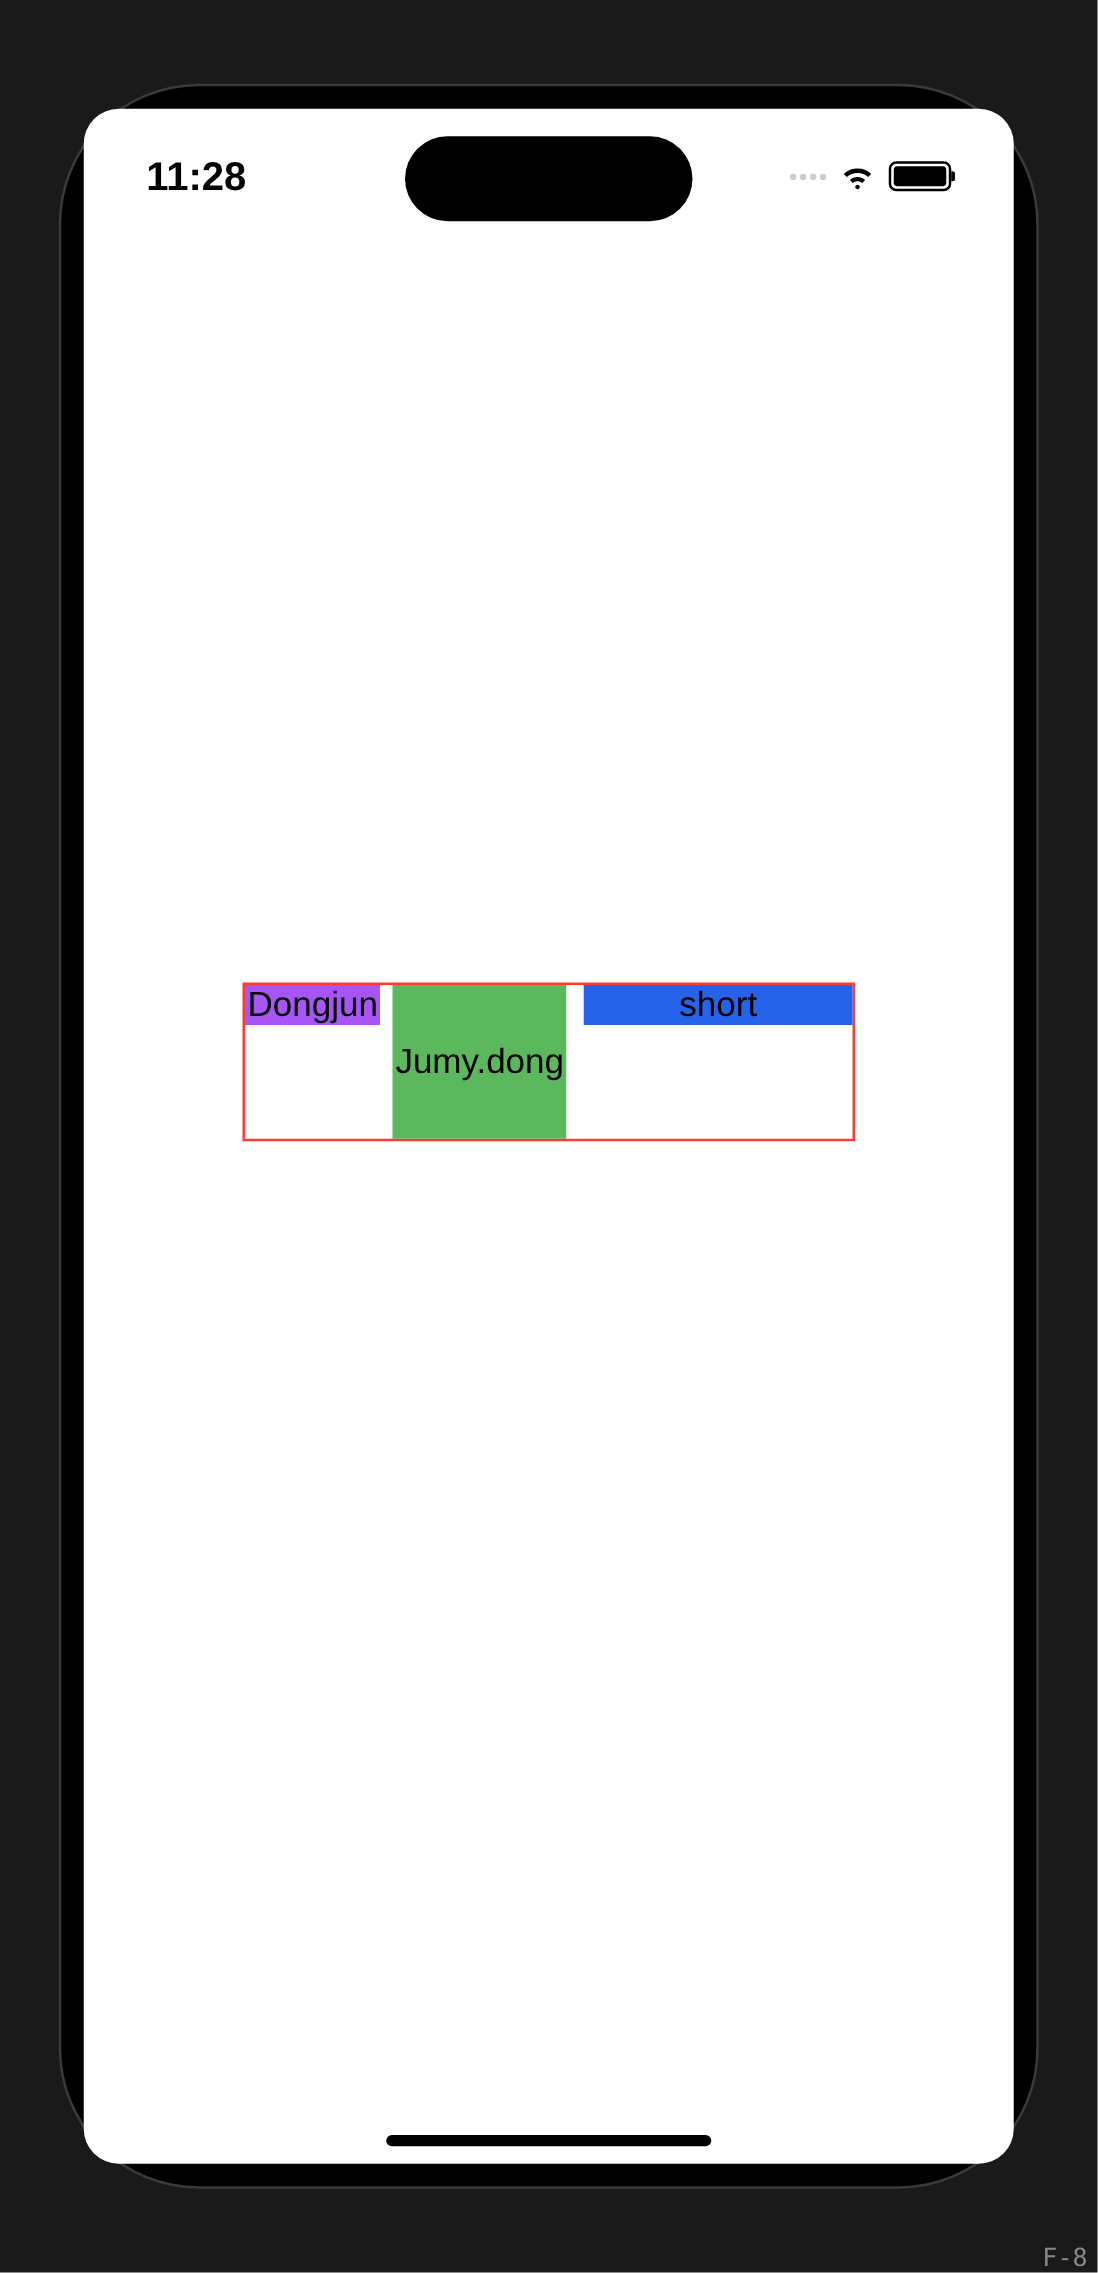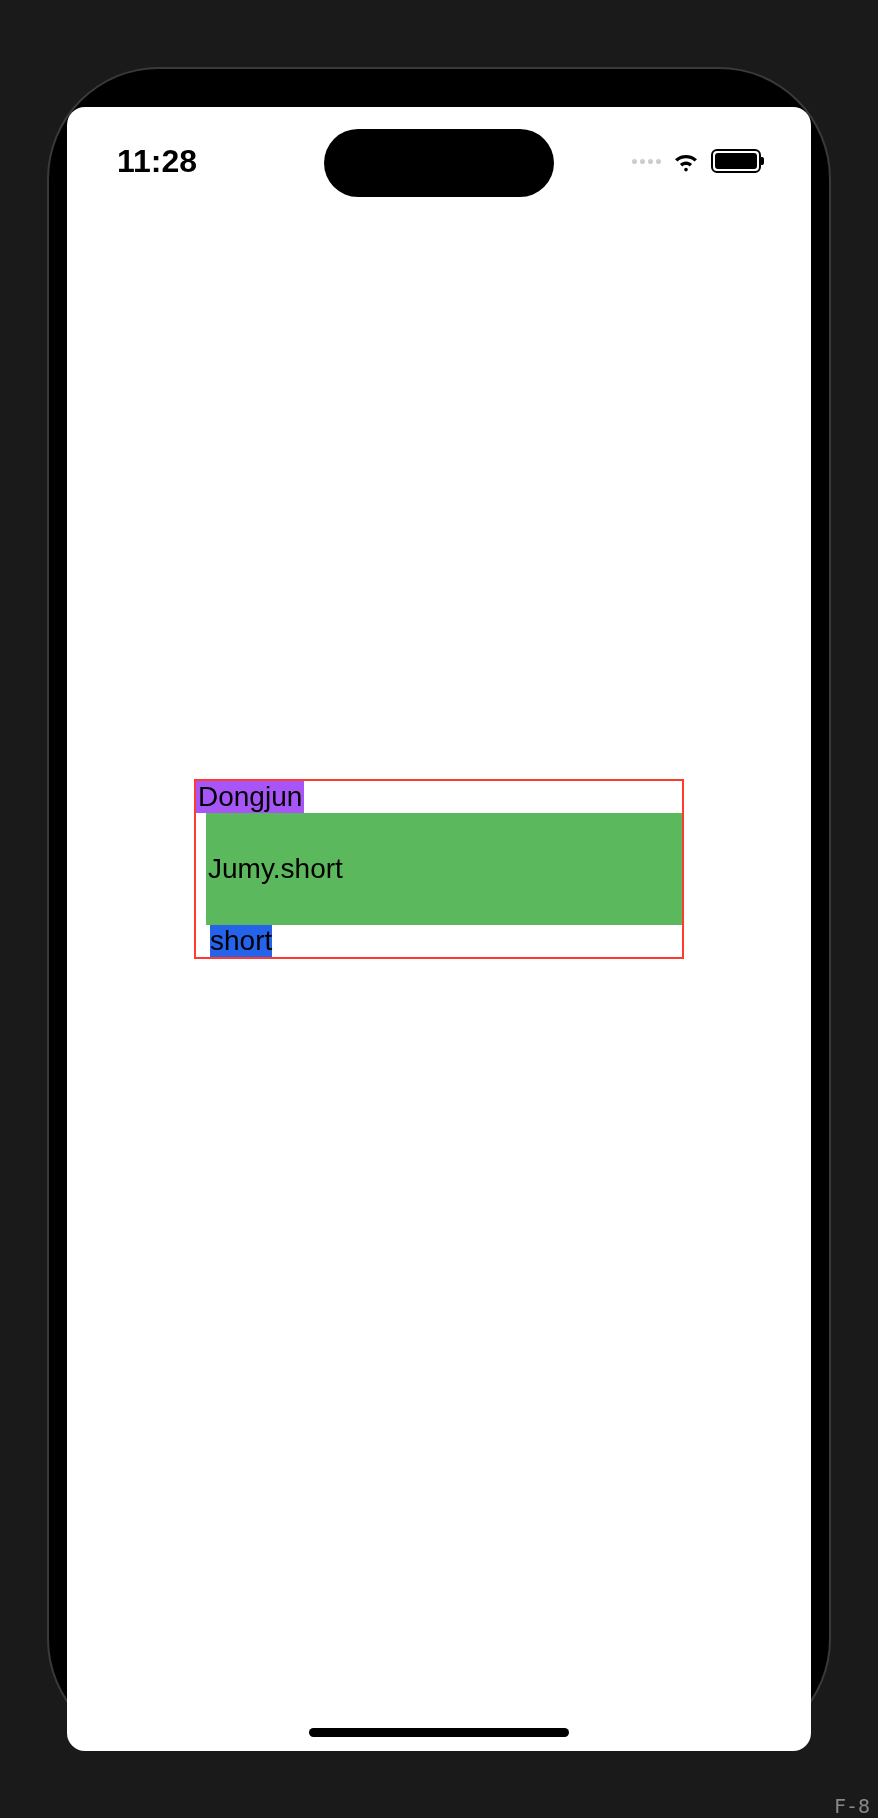--- a/index.html
+++ b/index.html
@@ -26,24 +26,23 @@
       border-radius: 110px;
       padding: 18px;
       position: relative;
       box-shadow: 0 0 0 2px #3a3a3a;
     }
     
     .phone-screen {
       width: 100%;
       height: 100%;
       background: #fff;
-      border-radius: 18px;
+      border-radius: 28px;
       position: relative;
       overflow: hidden;
-      margin-top: 20px;
     }
     
     .dynamic-island {
       position: absolute;
       top: 22px;
       left: 50%;
       transform: translateX(-50%);
       width: 230px;
       height: 68px;
       background: #000;
@@ -128,26 +127,25 @@
       left: 0;
       right: 0;
       bottom: 0;
       display: flex;
       align-items: center;
       justify-content: center;
     }
     
     .demo-container {
       width: 490px;
-      height: 180px;
+      height: 127px;
       border: 2px solid #ff3b30;
       display: flex;
       position: relative;
       margin-top: -120px;
-      flex-direction: column;
     }
     
     .box-left {
       background: #a855f7;
       color: #000;
       font-size: 28px;
       padding: 0 2px;
       height: 32px;
       align-self: flex-start;
     }
@@ -218,21 +216,21 @@
         </svg>
         <div class="battery-icon">
           <div class="battery-fill"></div>
         </div>
       </div>
     </div>
 
     <div class="content-area">
       <div class="demo-container">
         <div class="box-left">Dongjun</div>
-        <div class="box-center">Jumy.short</div>
+        <div class="box-center">Jumy.dong</div>
         <div class="box-right">short</div>
       </div>
     </div>
 
     <div class="home-indicator"></div>
   </div>
 </div>
 
 <div class="corner-text">F-8</div>
 

